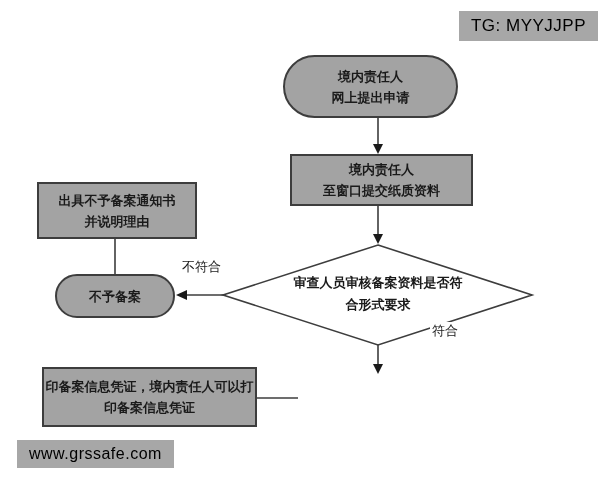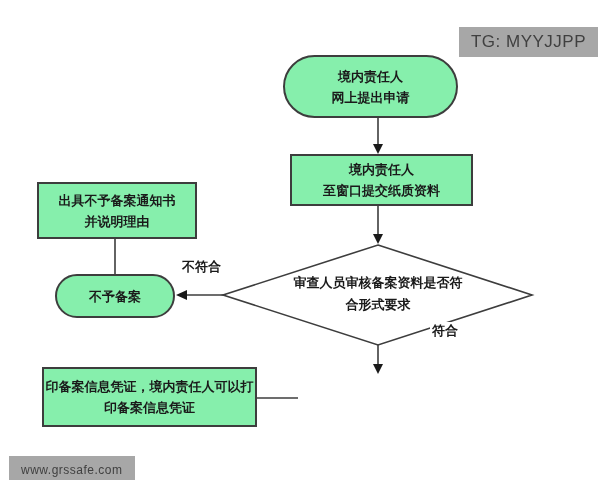--- a/index.html
+++ b/index.html
@@ -6,39 +6,39 @@
   #canvas{
     position:relative;width:600px;height:480px;background:#ffffff;
     font-family:"Liberation Sans","DejaVu Sans",sans-serif;
     overflow:hidden;
   }
   
   #wires{position:absolute;left:0;top:0;width:600px;height:480px;}
 
   .node{
     position:absolute;display:flex;flex-direction:column;align-items:center;justify-content:center;
-    background:#86efac;border:2px solid #3d3d3d;box-sizing:border-box;
+    background:#a3a3a3;border:2px solid #3d3d3d;box-sizing:border-box;
     color:#1a1a1a;font-size:13px;font-weight:600;line-height:21px;text-align:left;
     z-index:2;
   }
   .terminator{border-radius:999px;}
   .process{border-radius:0;}
 
   .decision-label{
     position:absolute;display:flex;flex-direction:column;align-items:center;justify-content:center;
     color:#1a1a1a;font-size:13px;font-weight:600;line-height:22px;text-align:right;z-index:2;
     background:transparent;
   }
   .edge-label{
-    position:absolute;color:#1a1a1a;font-size:13px;font-weight:700;z-index:3;background:#fff;padding:0 2px;
+    position:absolute;color:#1a1a1a;font-size:13px;font-weight:400;z-index:3;background:#fff;padding:0 2px;
   }
   .gray-badge{
-    position:absolute;background:#a7a7a7;color:#404040;
+    position:absolute;background:#a7a7a7;color:#000000;
     font-size:17px;letter-spacing:0.5px;display:flex;align-items:center;
-    padding:0 12px;z-index:5;font-weight:400;margin-top:16px;
+    padding:0 12px;z-index:5;font-weight:400;
   }
 </style>
 </head>
 <body>
 
 <div id="canvas">
 
   <svg id="wires" viewBox="0 0 600 480" xmlns="http://www.w3.org/2000/svg">
 
     <line x1="378" y1="118" x2="378" y2="146" stroke="#3d3d3d" stroke-width="1.6"></line>
@@ -87,15 +87,15 @@
   <div class="node process" style="left:42px;top:367px;width:215px;height:60px;">
     <span>印备案信息凭证，境内责任人可以打</span>
     <span>印备案信息凭证</span>
   </div>
 
 
   <span class="edge-label" style="left:180px;top:258px;">不符合</span>
   <span class="edge-label" style="left:430px;top:322px;text-align:center;">符合</span>
 
   <div class="gray-badge" style="right:2px;top:11px;height:30px;">TG: MYYJJPP</div>
-  <div class="gray-badge" style="left:9px;top:440px;height:28px;font-size:12px;">www.grssafe.com</div>
+  <div class="gray-badge" style="left:17px;top:440px;height:28px;font-size:16px;">www.grssafe.com</div>
 
 </div>
 
 </body></html>

